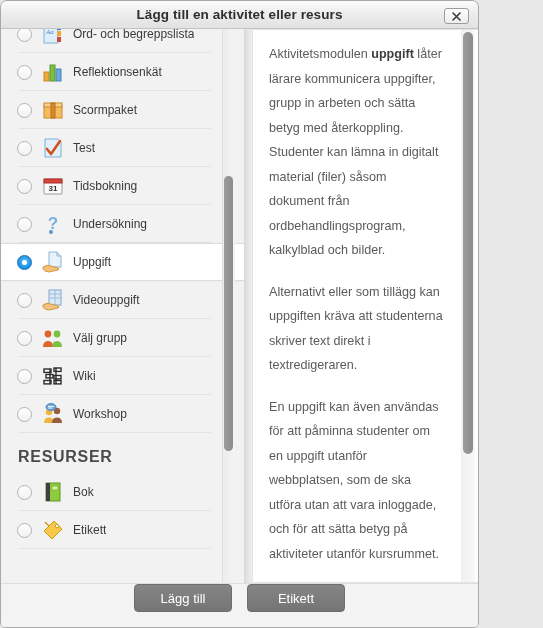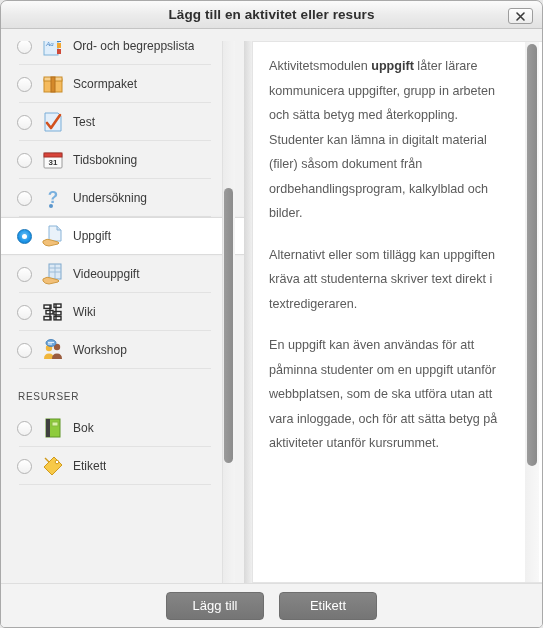--- a/index.html
+++ b/index.html
@@ -8,21 +8,21 @@
     width: 543px; height: 628px;
     overflow: hidden;
     font-family: "Liberation Sans", sans-serif;
     background: #e8e8e8;
   }
 
   
   .dialog {
     position: absolute;
     left: 0; top: 0;
-    width: 543px; height: 628px;
+    width: 479px; height: 628px;
     background: #f2f2f2;
     border: 1px solid #a9a9a9;
     border-radius: 7px 7px 5px 5px;
     overflow: hidden;
     display: flex;
     flex-direction: column;
   }
 
   
   .titlebar {
@@ -58,21 +58,20 @@
   }
   .close-btn svg { display: block; }
 
   
   .dialog-body {
     position: relative;
     flex: 1 1 auto;
     display: flex;
     min-height: 0;
     background: #ef4444;
-    margin-top: 12px;
   }
 
   
   .list-col {
     position: relative;
     width: 243px;
     flex: 0 0 243px;
     background: #f2f2f2;
     overflow: hidden;
   }
@@ -139,22 +138,22 @@
     color: #3a3a3a;
     white-space: nowrap;
     overflow: hidden;
   }
 
   .group-head {
     height: 40px;
     display: flex;
     align-items: flex-end;
     padding: 0 0 7px 17px;
-    font-size: 10px;
-    font-weight: normal;
+    font-size: 16px;
+    font-weight: bold;
     letter-spacing: 0.7px;
     color: #4a4a4a;
   }
 
   
   .lscroll-track {
     position: absolute;
     right: 9px; top: 0; bottom: 0;
     width: 13px;
     background: linear-gradient(to right, #ececec, #f4f4f4);
@@ -213,21 +212,20 @@
     cursor: pointer;
   }
 
   
   .footer {
     flex: 0 0 44px;
     height: 44px;
     background: #f3f3f3;
     border-top: 1px solid #dedede;
     display: flex;
-    align-items: center;
     justify-content: center;
     gap: 15px;
   }
   .btn {
     min-width: 98px;
     height: 28px;
     padding: 0 16px;
     border: 1px solid #6e6e6e;
     border-radius: 4px;
     background: linear-gradient(to bottom, #858585, #757575);
@@ -265,20 +263,29 @@
               <text x="4" y="11" font-size="7" fill="#4a86c5" font-family="Liberation Serif, serif" font-style="italic">Aa</text>
               <rect x="15" y="2" width="4" height="5" fill="#3f7fc4"></rect>
               <rect x="15" y="8" width="4" height="5" fill="#f0a732"></rect>
               <rect x="15" y="14" width="4" height="5" fill="#cf4a3a"></rect>
             </svg>
             <span class="row-label">Ord- och begreppslista</span>
           </div>
           <div class="row">
             <span class="radio"></span>
             <svg class="ico" viewBox="0 0 22 22">
+              <rect x="2" y="11" width="5" height="9" fill="#f0a93c" stroke="#c98624"></rect>
+              <rect x="8" y="4" width="5" height="16" fill="#79c043" stroke="#569a2c"></rect>
+              <rect x="14" y="8" width="5" height="12" fill="#6fa8dc" stroke="#4b83b8"></rect>
+            </svg>
+            <span class="row-label">Reflektionsenkät</span>
+          </div>
+          <div class="row">
+            <span class="radio"></span>
+            <svg class="ico" viewBox="0 0 22 22">
               <rect x="2" y="6" width="18" height="13" fill="#f5bb5e" stroke="#c98c28"></rect>
               <rect x="2" y="4" width="18" height="4" fill="#f7d08f" stroke="#c98c28"></rect>
               <rect x="9" y="4" width="4" height="15" fill="#d4892a" stroke="#b4711e"></rect>
             </svg>
             <span class="row-label">Scormpaket</span>
           </div>
           <div class="row">
             <span class="radio"></span>
             <svg class="ico" viewBox="0 0 22 22">
               <path d="M3 2 h13 l3 3 v15 H3 Z" fill="#e3effa" stroke="#7aaed8"></path>
@@ -313,20 +320,30 @@
             <span class="row-label">Uppgift</span>
           </div>
           <div class="row">
             <span class="radio"></span>
             <svg class="ico" viewBox="0 0 22 22">
               <rect x="7" y="1" width="12" height="15" fill="#dce9f5" stroke="#7fa8cc"></rect>
               <path d="M7 5 h12 M7 9 h12 M13 1 v15" stroke="#9dbcd8"></path>
               <path d="M1 16 q4 -3 8 -1 l7 2 q2 1 0 2 l-9 2 q-4 0 -6 -3 Z" fill="#f2c078" stroke="#cf9a44"></path>
             </svg>
             <span class="row-label">Videouppgift</span>
+          </div>
+          <div class="row">
+            <span class="radio"></span>
+            <svg class="ico" viewBox="0 0 22 22">
+              <circle cx="6" cy="7" r="3.4" fill="#e0642c"></circle>
+              <path d="M1 20 q0 -6 5 -6 q5 0 5 6 Z" fill="#e0642c"></path>
+              <circle cx="15" cy="7" r="3.4" fill="#7ac143"></circle>
+              <path d="M10 20 q0 -6 5 -6 q5 0 5 6 Z" fill="#7ac143"></path>
+            </svg>
+            <span class="row-label">Välj grupp</span>
           </div>
           <div class="row">
             <span class="radio"></span>
             <svg class="ico" viewBox="0 0 22 22">
               <g fill="#fff" stroke="#2b2b2b" stroke-width="1.4">
                 <rect x="2" y="4" width="7" height="3.4"></rect>
                 <rect x="12" y="3" width="7" height="3.4"></rect>
                 <rect x="4" y="9.5" width="7" height="3.4"></rect>
                 <rect x="12" y="10.5" width="7" height="3.4"></rect>
                 <rect x="2" y="15.5" width="7" height="3.4"></rect>

